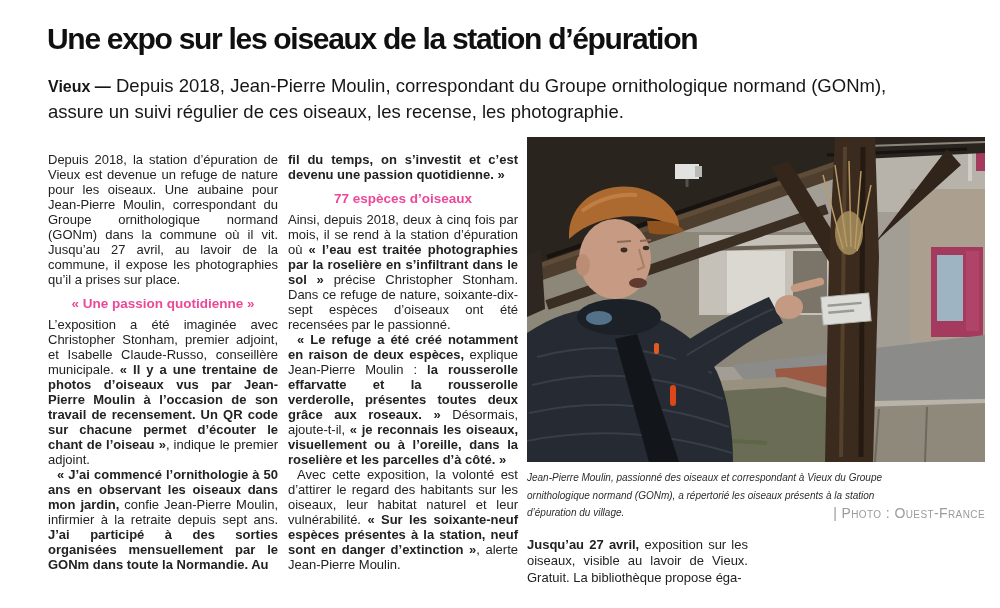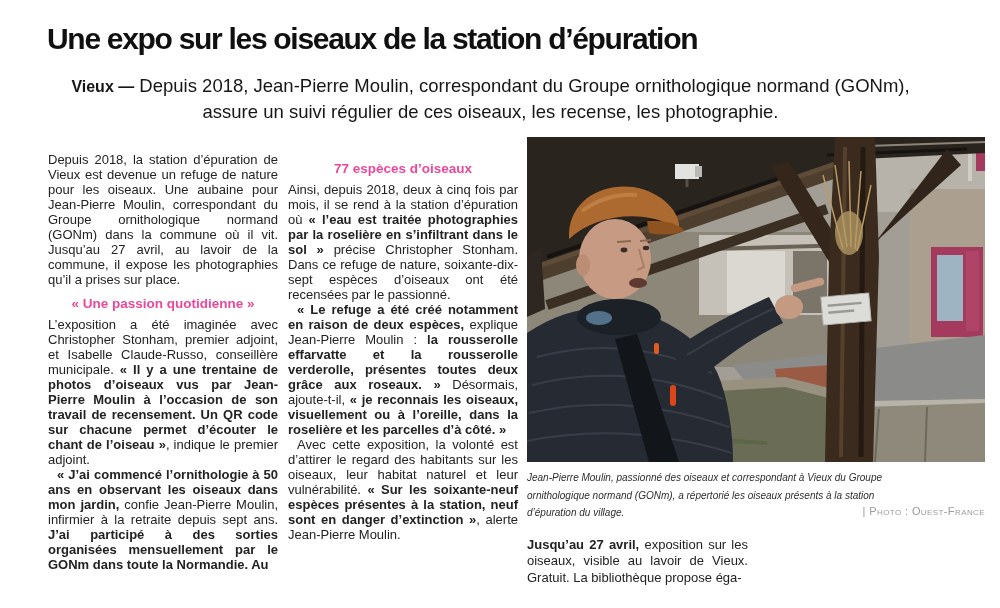--- a/index.html
+++ b/index.html
@@ -1,35 +1,35 @@
 <!DOCTYPE html>
 <html lang="fr"><head>
 <meta charset="utf-8">
 <style>
   html,body{margin:0;padding:0;background:#fff;}
   .page{position:relative;width:1000px;height:608px;background:#ffffff;overflow:hidden;
         font-family:"Liberation Sans",sans-serif;color:#1f1f1f;}
   .headline{position:absolute;left:47px;top:22px;margin:0;font-size:30px;font-weight:700;
         letter-spacing:-1.3px;color:#101010;white-space:nowrap;}
   .lede{position:absolute;left:48px;top:73px;width:885px;margin:0;font-size:18.5px;
-        line-height:25px;color:#161616;text-align:center;}
+        line-height:25px;color:#161616;}
   .lede-loc{font-weight:700;font-size:16px;}
   .col{position:absolute;top:152px;width:230px;font-size:13px;line-height:15px;
         text-align:justify;color:#222;}
   .col1{left:48px;}
   .col2{left:288px;}
   .body-p{margin:0;hyphens:auto;-webkit-hyphens:auto;}
   .indent{text-indent:9px;}
   .subhead{margin:9px 0 6px 0;font-size:13.5px;font-weight:700;text-align:center;color:#ec4899;}
   .b{font-weight:700;}
   .photo-fig{position:absolute;left:527px;top:137px;width:458px;height:325px;margin:0;}
   .photo-fig svg{display:block;}
   .caption{position:absolute;left:527px;top:469px;width:384px;font-style:italic;
         font-size:10px;line-height:17.5px;color:#2d2d2d;}
-  .credit{position:absolute;left:690px;top:505px;width:295px;text-align:right;font-size:11px;
+  .credit{position:absolute;left:690px;top:505px;width:295px;text-align:right;font-size:14px;
         color:#9b9b9b;font-variant:small-caps;letter-spacing:.4px;}
   .info{position:absolute;top:537px;font-size:13px;line-height:16.4px;text-align:justify;color:#222;}
   .info-a{left:527px;width:221px;}
   .info-b{left:761px;width:225px;}
 </style>
 </head>
 <body>
 
 <div class="page">
 
@@ -40,20 +40,21 @@
   </p>
 
   <div class="col col1">
     <p class="body-p"><span>Depuis 2018, la station d’épuration de Vieux est devenue un refuge de nature pour les oiseaux. Une aubaine pour Jean-Pierre Moulin, correspondant du Groupe ornithologique normand (GONm) dans la commune où il vit. Jusqu’au 27 avril, au lavoir de la commune, il expose les photographies qu’il a prises sur place.</span></p>
     <h3 class="subhead">« Une passion quotidienne »</h3>
     <p class="body-p"><span>L’exposition a été imaginée avec Christopher Stonham, premier adjoint, et Isabelle Claude-Russo, conseillère municipale. </span><span class="b">« Il y a une trentaine de photos d’oiseaux vus par Jean-Pierre Moulin à l’occasion de son travail de recensement. Un QR code sur chacune permet d’écouter le chant de l’oiseau »</span><span>, indique le premier adjoint.</span></p>
     <p class="body-p indent"><span class="b">« J’ai commencé l’ornithologie à 50 ans en observant les oiseaux dans mon jardin, </span><span>confie Jean-Pierre Moulin, infirmier à la retraite depuis sept ans. </span><span class="b">J’ai participé à des sorties organisées mensuellement par le GONm dans toute la Normandie. Au</span></p>
   </div>
 
   <div class="col col2">
+    <p class="body-p"><span class="b">fil du temps, on s’investit et c’est devenu une passion quotidienne. »</span></p>
     <h3 class="subhead">77 espèces d’oiseaux</h3>
     <p class="body-p"><span>Ainsi, depuis 2018, deux à cinq fois par mois, il se rend à la station d’épuration où </span><span class="b">« l’eau est traitée photographies par la roselière en s’infiltrant dans le sol »</span><span> précise Christopher Stonham. Dans ce refuge de nature, soixante-dix-sept espèces d’oiseaux ont été recensées par le passionné.</span></p>
     <p class="body-p indent"><span class="b">« Le refuge a été créé notamment en raison de deux espèces, </span><span>explique Jean-Pierre Moulin : </span><span class="b">la rousserolle effarvatte et la rousserolle verderolle, présentes toutes deux grâce aux roseaux. »</span><span> Désormais, ajoute-t-il, </span><span class="b">« je reconnais les oiseaux, visuellement ou à l’oreille, dans la roselière et les parcelles d’à côté. »</span></p>
     <p class="body-p indent"><span>Avec cette exposition, la volonté est d’attirer le regard des habitants sur les oiseaux, leur habitat naturel et leur vulnérabilité. </span><span class="b">« Sur les soixante-neuf espèces présentes à la station, neuf sont en danger d’extinction »</span><span>, alerte Jean-Pierre Moulin.</span></p>
   </div>
 
   <figure class="photo-fig">
     <svg role="img" width="458" height="325" viewBox="0 0 458 325" aria-label="Homme âgé en casquette rousse et doudoune sombre, sous le lavoir en bois, pointant du doigt une petite étiquette fixée sur un poteau">
 
       <rect x="0" y="0" width="458" height="325" fill="#a39e95"></rect>

